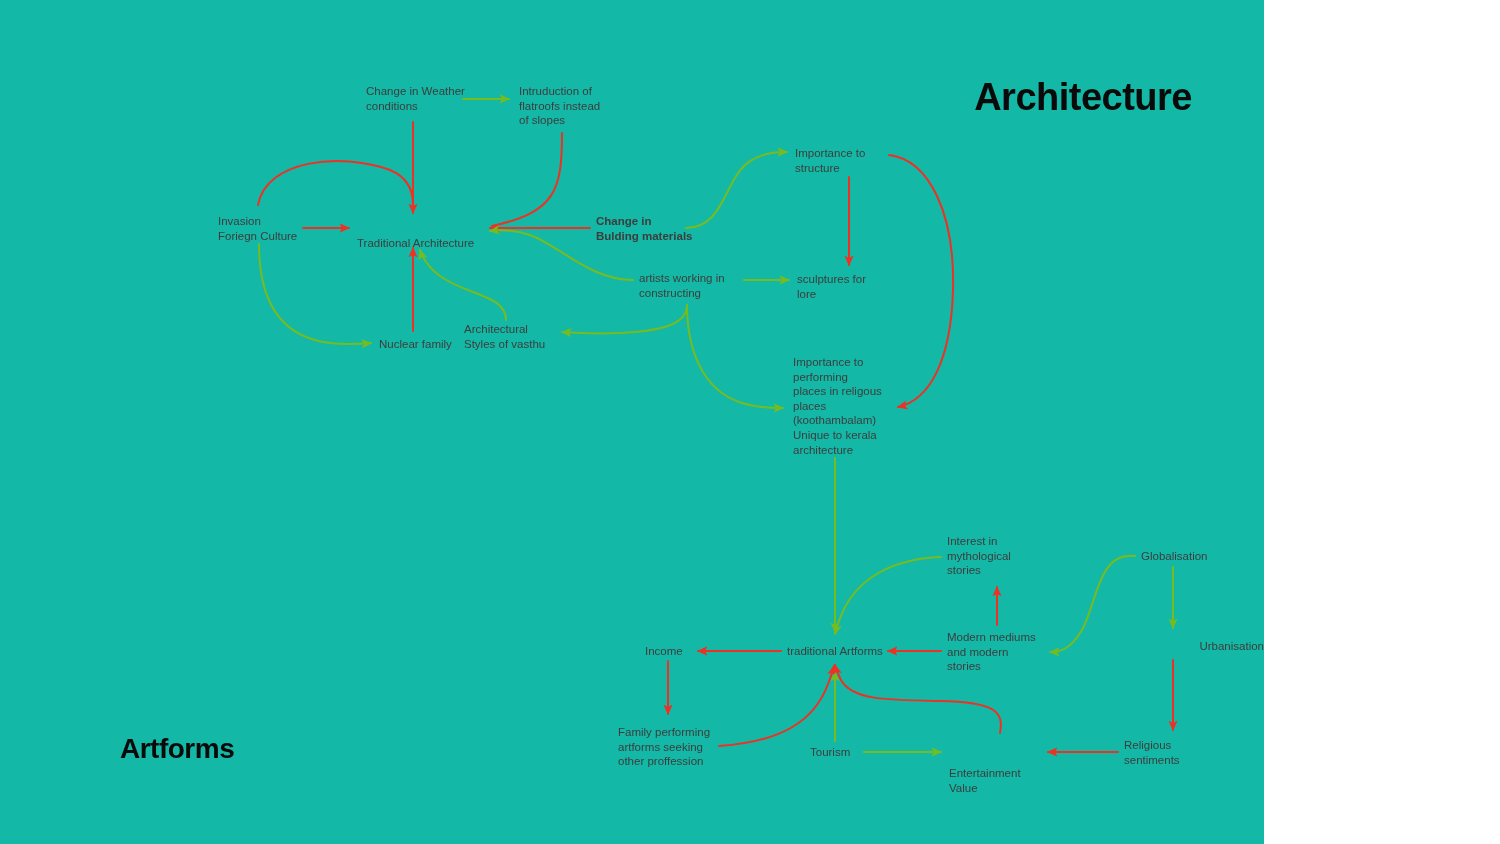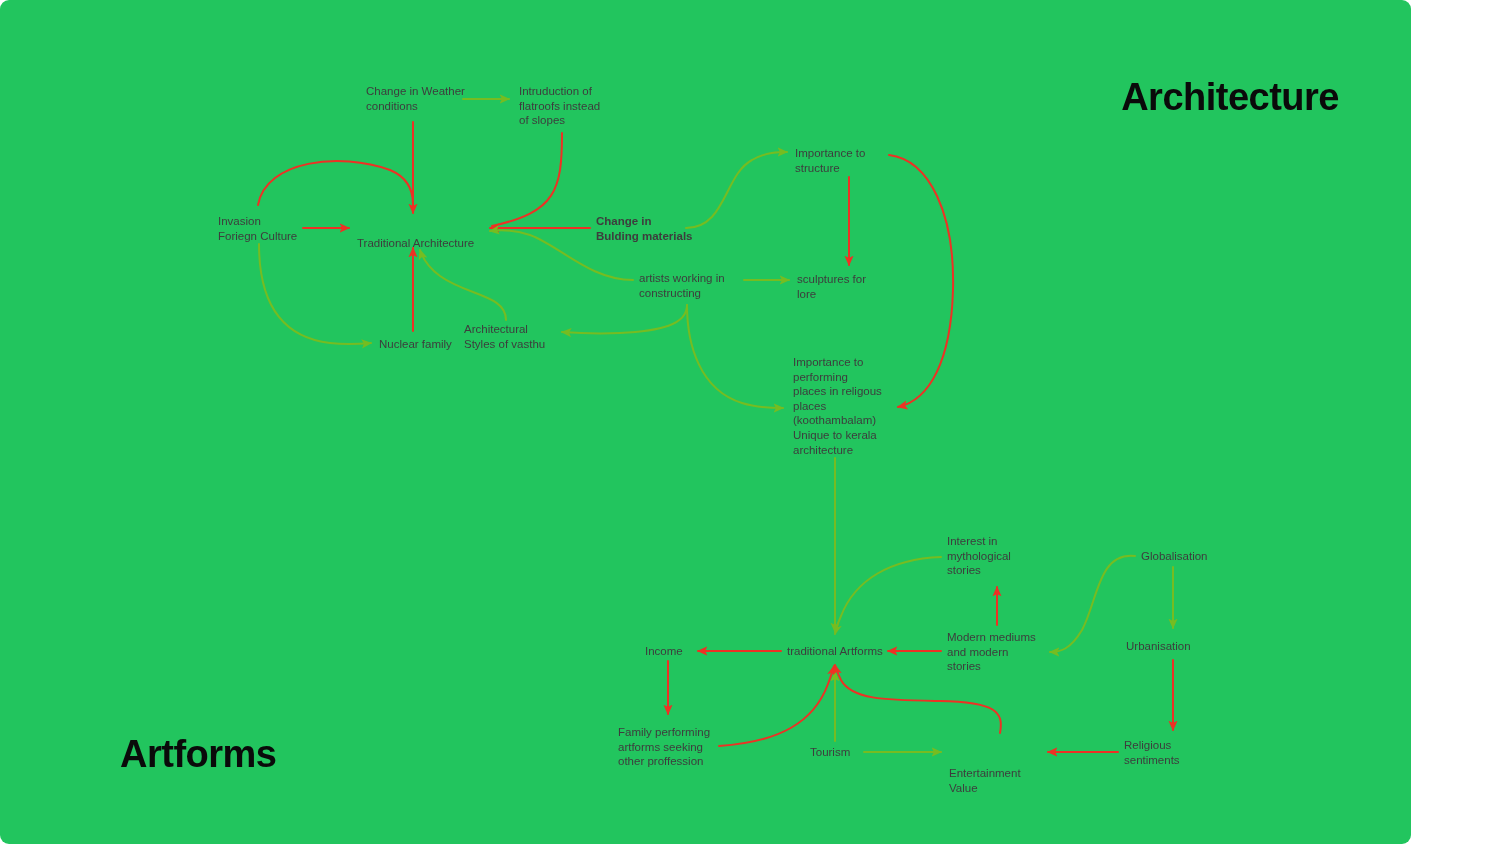--- a/index.html
+++ b/index.html
@@ -2,26 +2,25 @@
 <html><head>
 <meta charset="utf-8">
 <style>
   html, body {
     margin: 0;
     padding: 0;
     background: #ffffff;
   }
   #canvas {
     position: relative;
-    width: 1411px;
+    width: 1264px;
     height: 844px;
-    background: #22c55e;
+    background: #14b8a6;
     overflow: hidden;
     font-family: "Liberation Sans", sans-serif;
-    border-radius: 9px;
   }
   svg#edges {
     position: absolute;
     left: 0;
     top: 0;
     width: 1500px;
     height: 844px;
     pointer-events: none;
   }
   .node {
@@ -39,21 +38,21 @@
     color: #0a0a0a;
     letter-spacing: -0.5px;
   }
   #title-architecture {
     font-size: 38px;
     right: 72px;
     top: 76px;
     text-align: right;
   }
   #title-artforms {
-    font-size: 38px;
+    font-size: 28px;
     left: 120px;
     top: 733px;
   }
 </style>
 </head>
 <body>
 
 <div id="canvas">
 
   <svg id="edges" viewBox="0 0 1500 844" xmlns="http://www.w3.org/2000/svg">
@@ -175,21 +174,21 @@
   <div class="node" style="left:1141px; top:549px; width:80px;">Globalisation</div>
 
   <div class="node" style="left:645px; top:644px; width:50px;">Income</div>
 
   <div class="node" style="left:787px; top:644px; width:110px;">traditional Artforms</div>
 
   <div class="node" style="left:947px; top:630px; width:100px;">Modern mediums
 and  modern
 stories</div>
 
-  <div class="node" style="left:1126px; top:639px; width:80px;">Urbanisation</div>
+  <div class="node" style="left:1184px; top:639px; width:80px;text-align:right;">Urbanisation</div>
 
   <div class="node" style="left:618px; top:725px; width:100px;">Family performing
 artforms seeking
 other proffession</div>
 
   <div class="node" style="left:810px; top:745px; width:52px;">Tourism</div>
 
   <div class="node" style="left:949px; top:738px; width:86px;margin-top:28px;">Entertainment
 Value</div>
 

